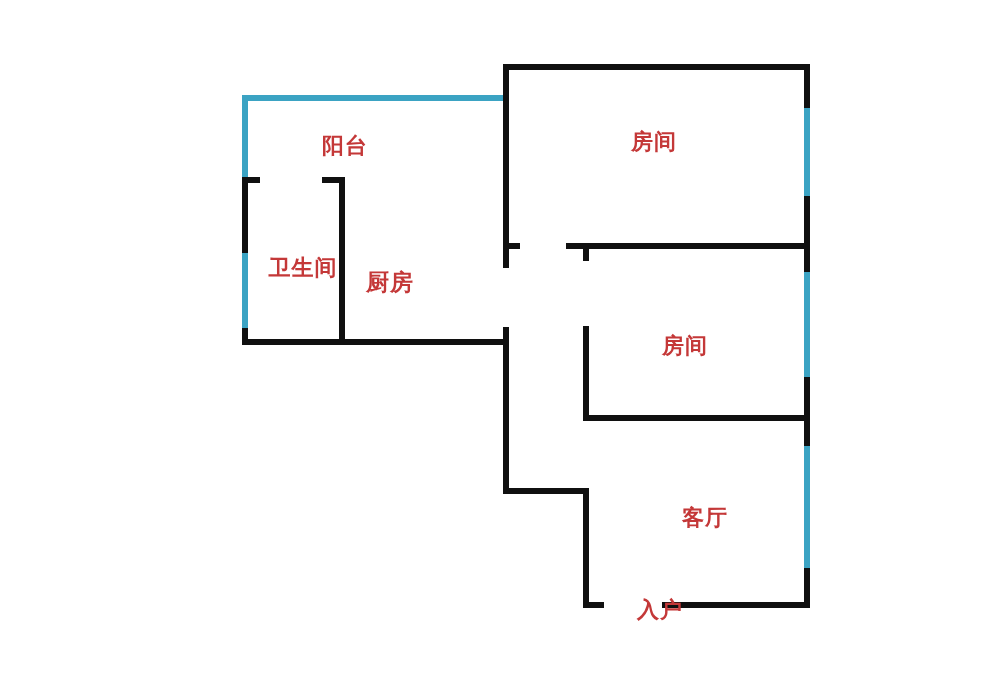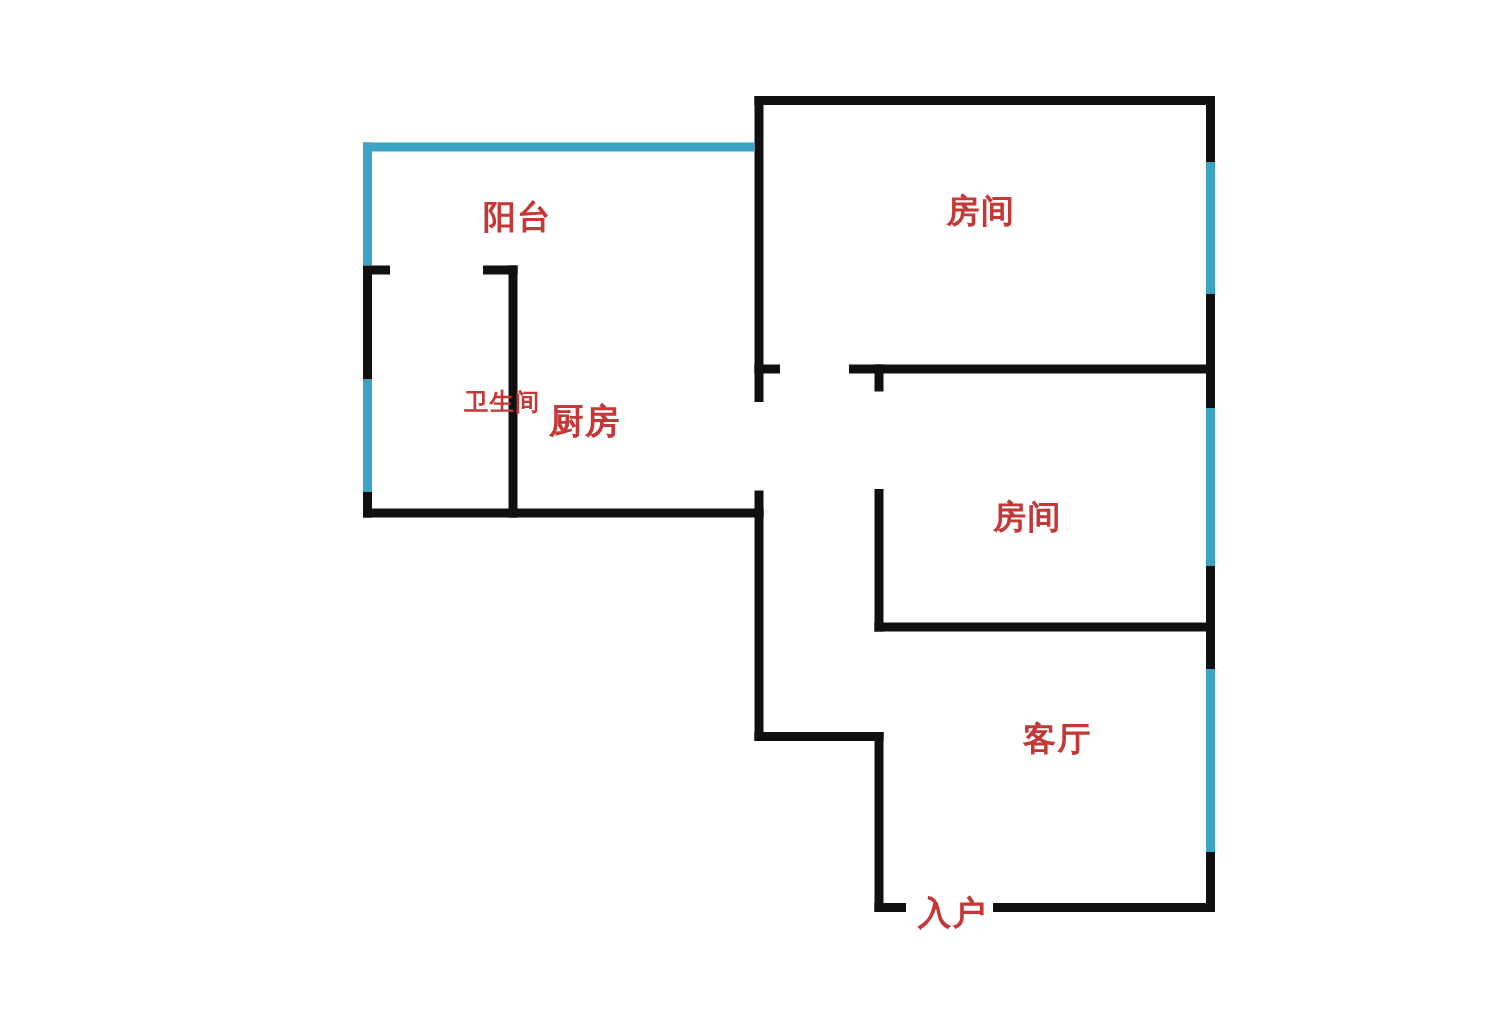--- a/index.html
+++ b/index.html
@@ -52,19 +52,19 @@
       <div class="window" style="left: 242px; top: 95px; width: 261px; height: 6px; background: rgb(59, 163, 195);"></div>
       <div class="window" style="left: 242px; top: 95px; width: 6px; height: 82px; background: rgb(59, 163, 195);"></div>
       <div class="window" style="left: 242px; top: 253px; width: 6px; height: 75px; background: rgb(59, 163, 195);"></div>
       <div class="window" style="left: 804px; top: 108px; width: 6px; height: 88px; background: rgb(59, 163, 195);"></div>
       <div class="window" style="left: 804px; top: 272px; width: 6px; height: 105px; background: rgb(59, 163, 195);"></div>
       <div class="window" style="left: 804px; top: 446px; width: 6px; height: 122px; background: rgb(59, 163, 195);"></div>
     </div>
   <div class="layer" id="labels-layer">
       <div class="room-label" style="left: 345px; top: 146px; font-size: 22px; color: rgb(196, 56, 56);">阳台</div>
       <div class="room-label" style="left: 654px; top: 142px; font-size: 22px; color: rgb(196, 56, 56);">房间</div>
-      <div class="room-label" style="left: 303px; top: 268px; font-size: 16px; color: rgb(196, 56, 56); margin-left: 32px;">卫生间</div>
+      <div class="room-label" style="left: 303px; top: 268px; font-size: 22px; color: rgb(196, 56, 56);">卫生间</div>
       <div class="room-label" style="left: 390px; top: 282px; font-size: 23px; color: rgb(196, 56, 56);">厨房</div>
       <div class="room-label" style="left: 685px; top: 346px; font-size: 22px; color: rgb(196, 56, 56);">房间</div>
-      <div class="room-label" style="left: 705px; top: 494px; font-size: 22px; color: rgb(196, 56, 56); text-align: center;">客厅</div>
-      <div class="room-label" style="left: 635px; top: 610px; font-size: 22px; color: rgb(196, 56, 56);">入户</div>
+      <div class="room-label" style="left: 705px; top: 518px; font-size: 22px; color: rgb(196, 56, 56); text-align: center;">客厅</div>
+      <div class="room-label" style="left: 660px; top: 610px; font-size: 22px; color: rgb(196, 56, 56);">入户</div>
     </div>
 </div>
 
 </body></html>

